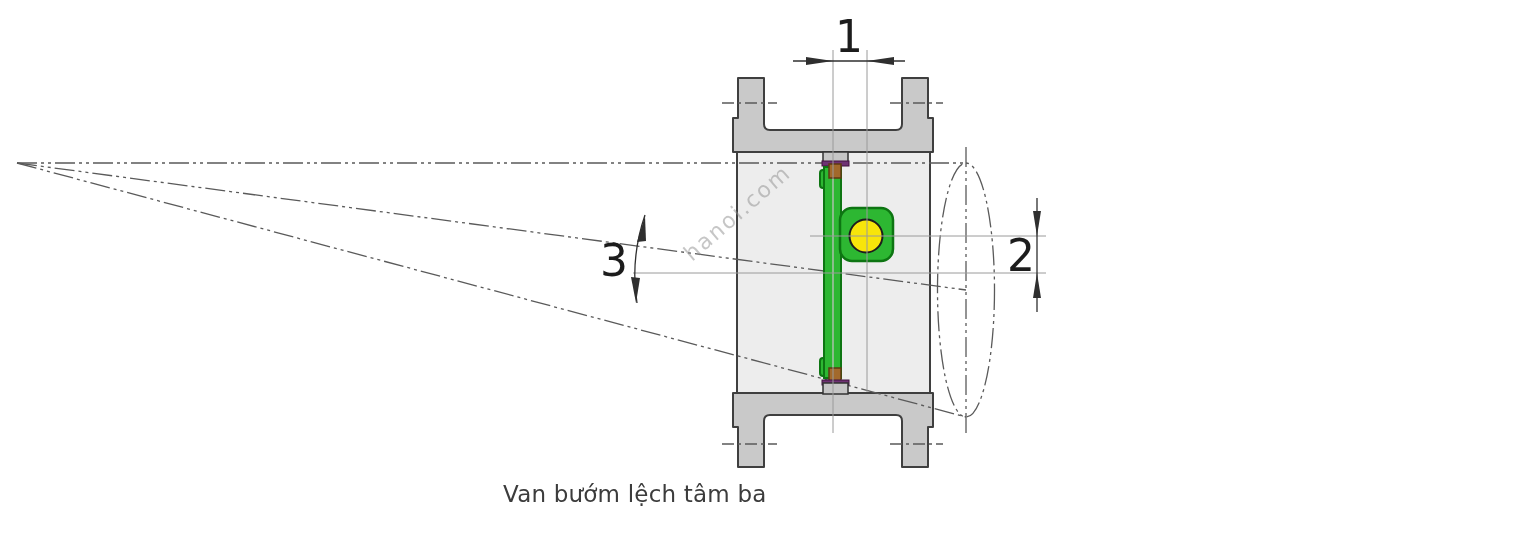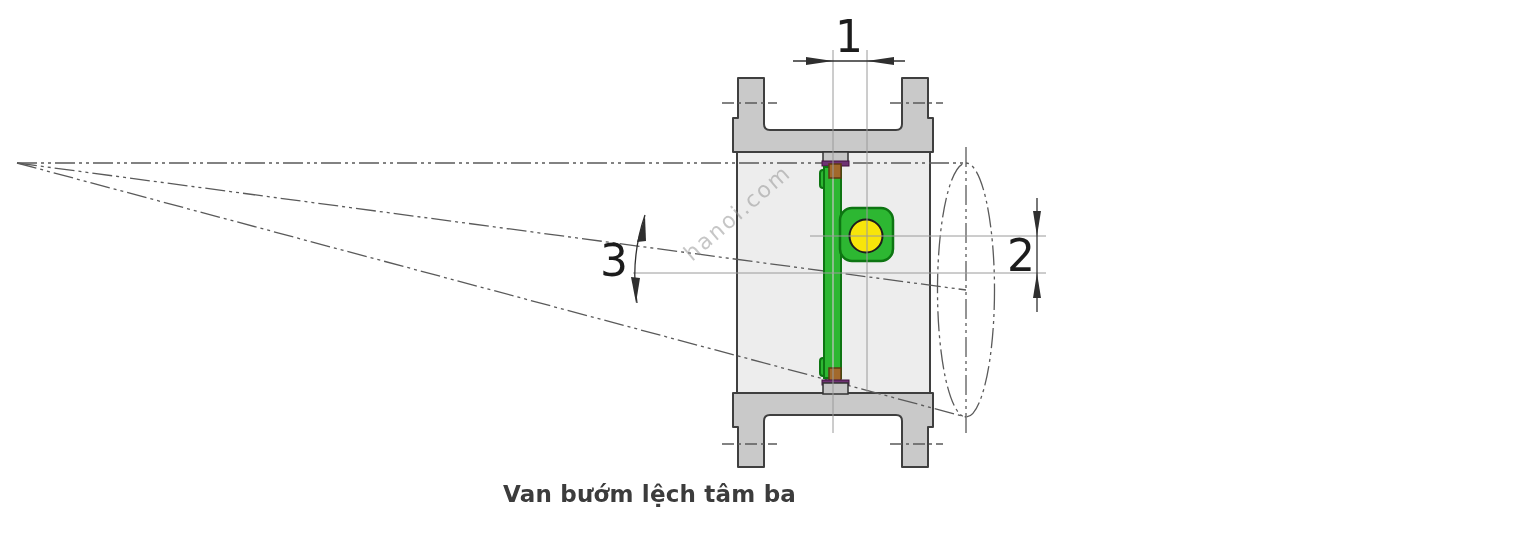--- a/index.html
+++ b/index.html
@@ -15,21 +15,21 @@
   .green2{fill:var(--disc-green);stroke:var(--disc-outline);stroke-width:2.5;}
   .hl{stroke:var(--disc-highlight);stroke-width:2;opacity:.85;}
   .shaft{fill:var(--shaft-yellow);stroke:#1d1d1d;stroke-width:2;}
   .cl{stroke:var(--centerline);stroke-width:1.3;fill:none;stroke-dasharray:20 4 3 4 3 4;}
   .clshort{stroke:var(--centerline);stroke-width:1.3;fill:none;stroke-dasharray:12 4 3 4;}
   .thin{stroke:var(--thin-line);stroke-width:1;fill:none;}
   .dim{stroke:var(--dim-line);stroke-width:1.3;fill:none;}
   .arrow{fill:var(--dim-line);stroke:none;}
   .dimtext{font:44px "DejaVu Sans",sans-serif;fill:var(--text-dark);}
   .wm{font:22px "DejaVu Sans",sans-serif;fill:var(--watermark-color);opacity:.5;letter-spacing:2px;}
-  .caption{position:absolute;left:503px;top:481px;font-weight:bold;font-size:23px;
+  .caption{position:absolute;left:503px;top:481px;font-weight:normal;font-size:23px;
            color:var(--caption-color);letter-spacing:.2px;}
 </style>
 </head>
 <body>
 
 <div class="stage">
   <svg width="1523" height="533" viewBox="0 0 1523 533">
 
     <g>
       <rect class="bodyrect" x="737" y="152" width="193" height="241"></rect>

